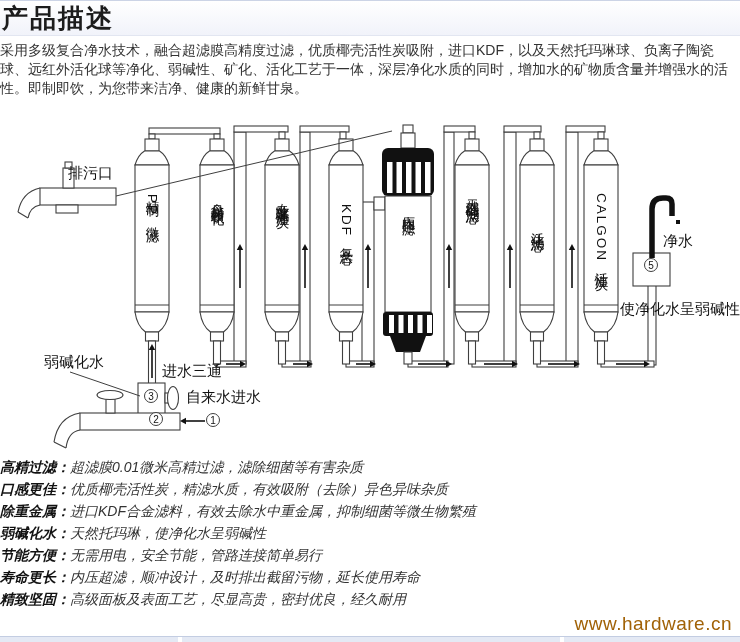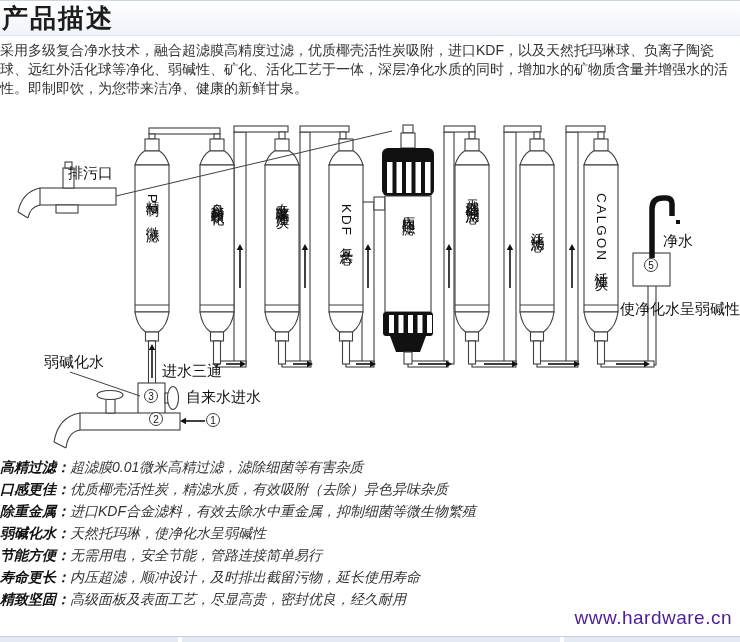--- a/index.html
+++ b/index.html
@@ -219,19 +219,19 @@
   <div class="features" id="features">
       <div class="feat-row"><b>高精过滤：</b><span>超滤膜0.01微米高精过滤，滤除细菌等有害杂质</span></div>
       <div class="feat-row"><b>口感更佳：</b><span>优质椰壳活性炭，精滤水质，有效吸附（去除）异色异味杂质</span></div>
       <div class="feat-row"><b>除重金属：</b><span>进口KDF合金滤料，有效去除水中重金属，抑制细菌等微生物繁殖</span></div>
       <div class="feat-row"><b>弱碱化水：</b><span>天然托玛琳，使净化水呈弱碱性</span></div>
       <div class="feat-row"><b>节能方便：</b><span>无需用电，安全节能，管路连接简单易行</span></div>
       <div class="feat-row"><b>寿命更长：</b><span>内压超滤，顺冲设计，及时排出截留污物，延长使用寿命</span></div>
       <div class="feat-row"><b>精致坚固：</b><span>高级面板及表面工艺，尽显高贵，密封优良，经久耐用</span></div>
     </div>
 
-  <div class="watermark" style="color: #4c1d95;">www.hardware.cn</div>
+  <div class="watermark" style="color: #a16207; margin-top: 6px;">www.hardware.cn</div>
 
   <div class="botbar">
     <span class="gap" style="left:178px"></span>
     <span class="gap" style="left:560px"></span>
   </div>
 </div>
 
 </body></html>

